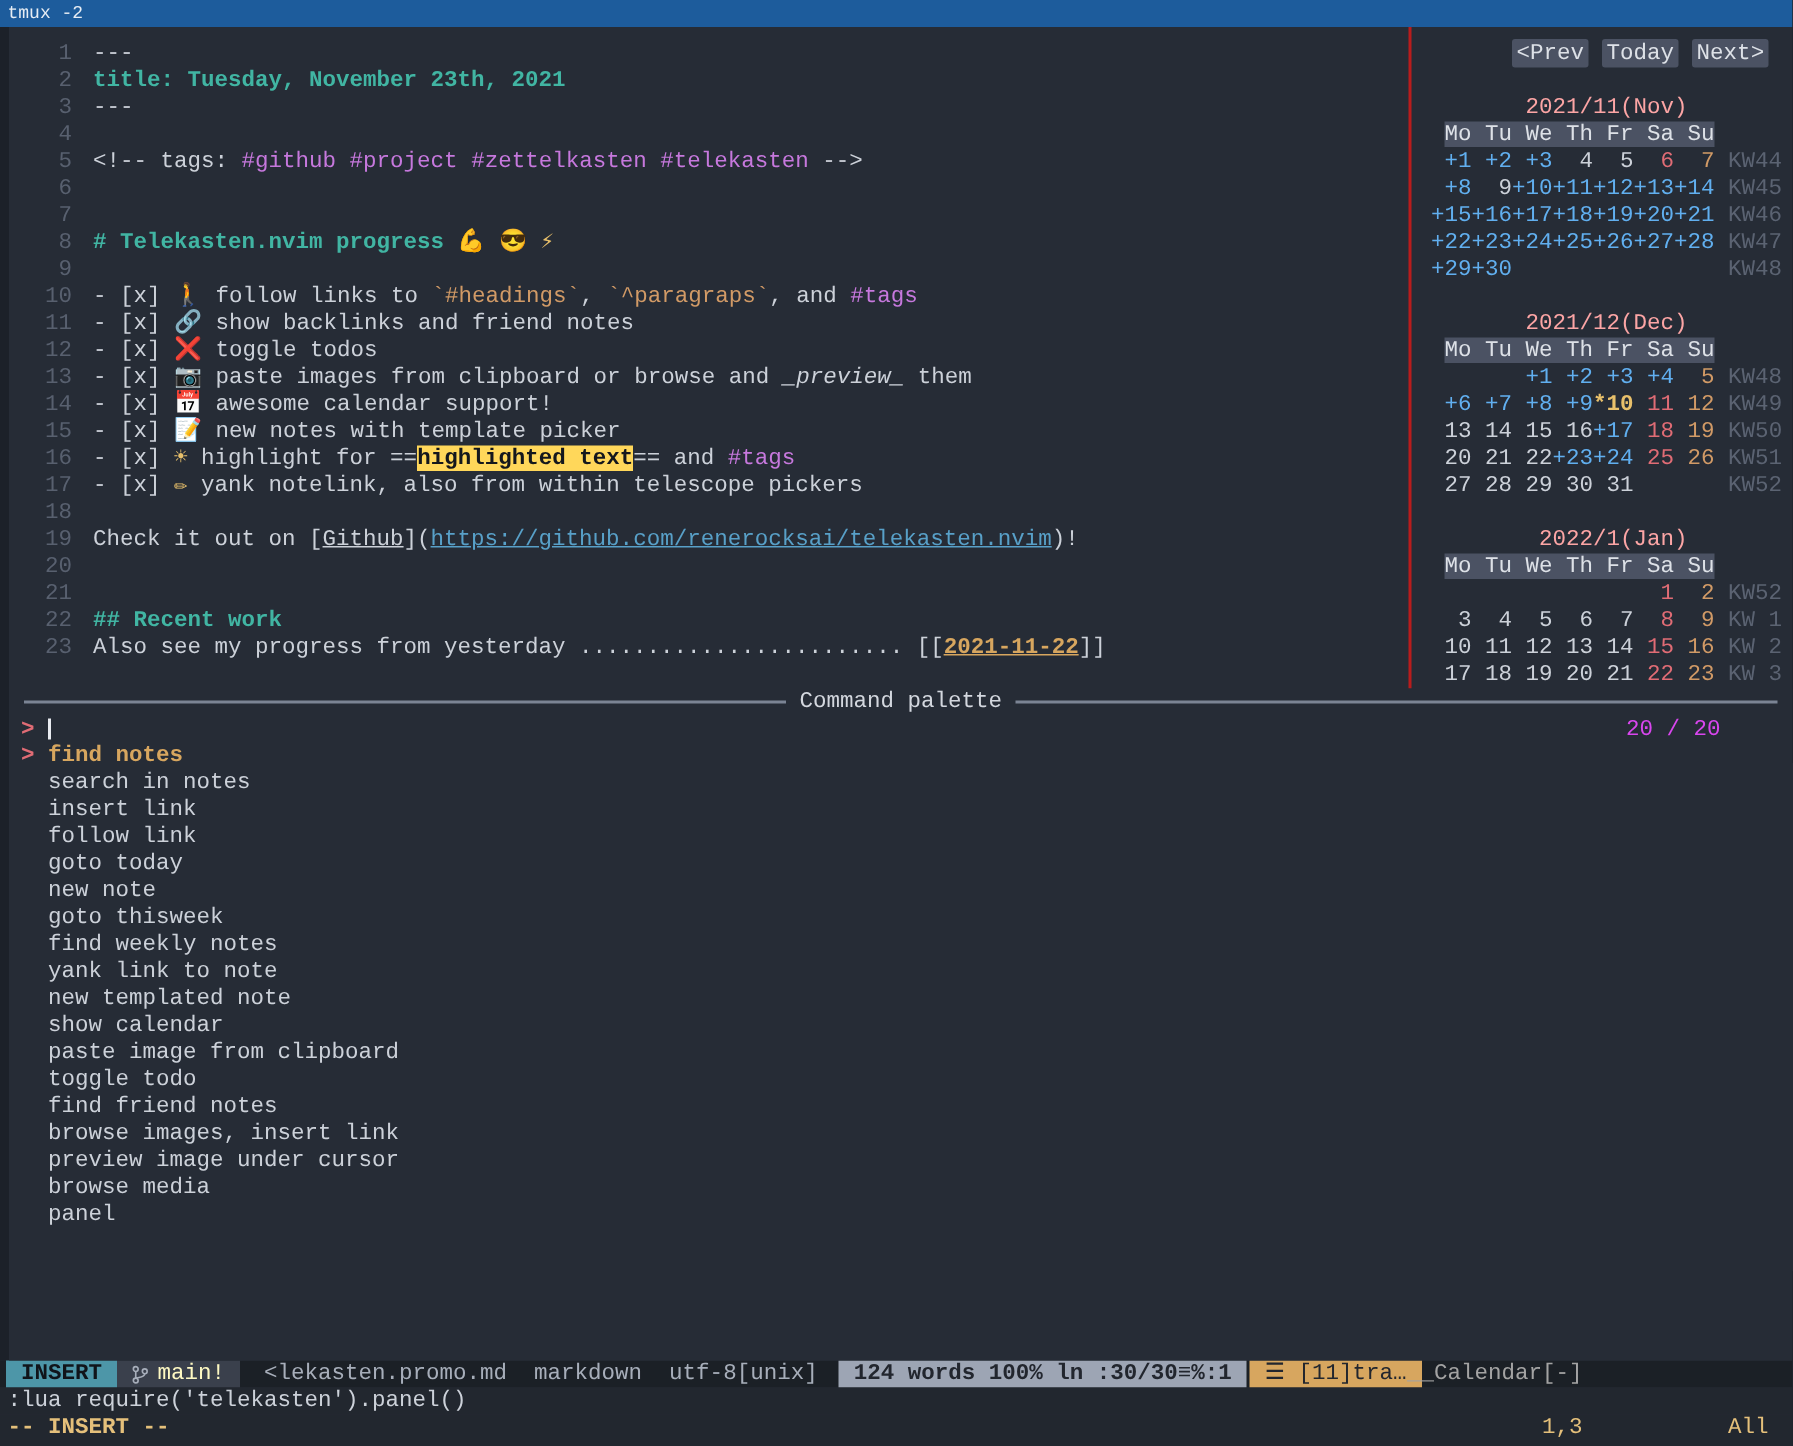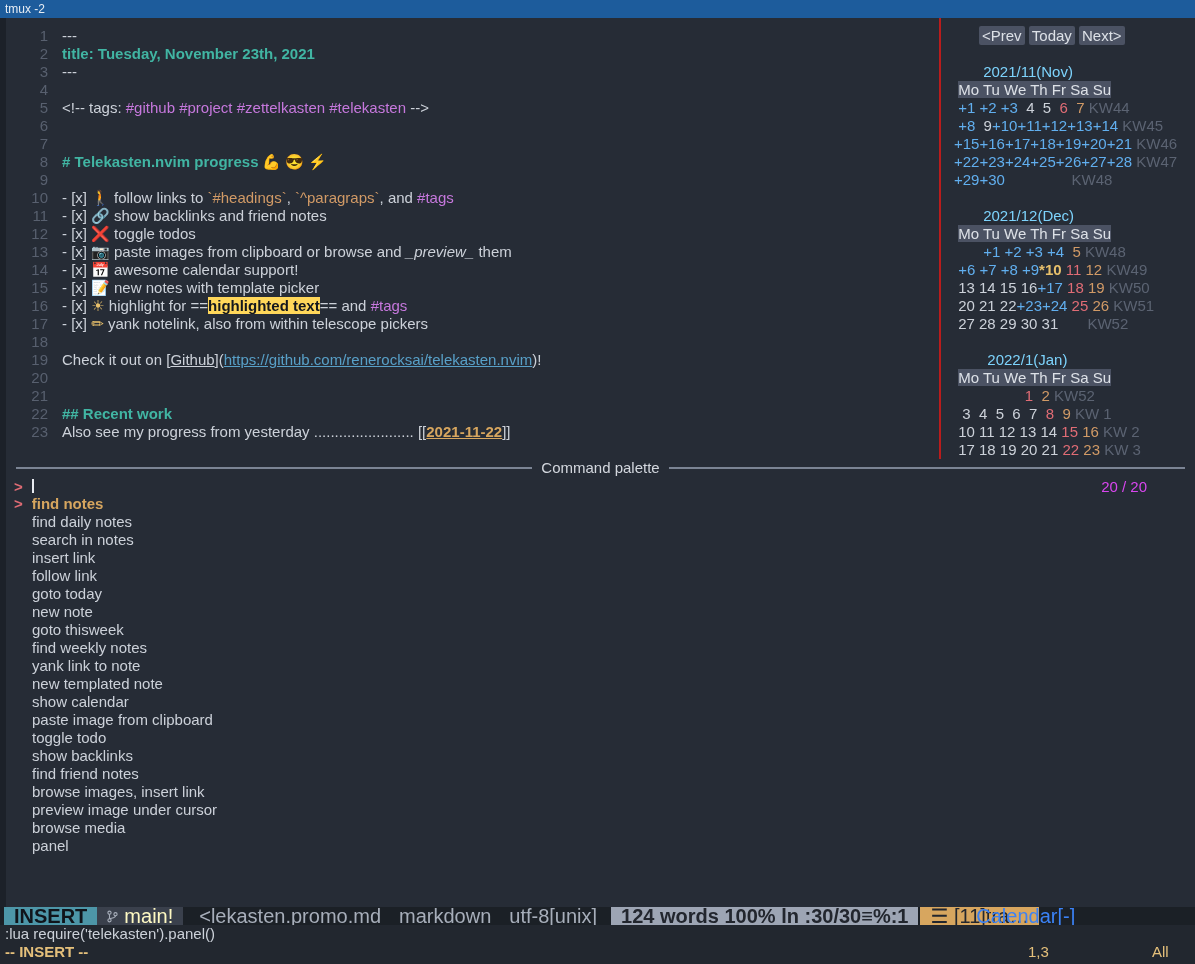--- a/index.html
+++ b/index.html
@@ -1,17 +1,17 @@
 <!DOCTYPE html>
 <html><head>
 <meta charset="utf-8">
 <style>
   body{margin:0;background:#10141a;}
   .screen{position:relative;width:1195px;height:964px;background:#262c36;overflow:hidden;
-          font-family:Liberation Sans, sans-serif;}
+          font-family:Liberation Mono, monospace;}
   
   .tmux-bar{position:absolute;top:0;left:0;right:0;height:18px;background:#1d5c9c;color:#e7edf4;
             font-size:12px;line-height:18px;padding-left:5px;box-sizing:border-box;}
   .left-strip{position:absolute;left:0;top:18px;width:6px;height:889px;background:#1c2129;}
   
   .editor{position:absolute;left:6px;top:18px;width:929px;height:441px;padding-top:9px;
           box-sizing:border-box;font-size:15px;color:#ccd1d9;overflow:hidden;}
   .line{height:18px;line-height:18px;white-space:pre;}
   .lnum{display:inline-block;width:42px;margin-right:14px;text-align:right;color:#58606f;}
   .s-t{color:#ccd1d9;}
@@ -26,48 +26,48 @@
   .s-emoji{color:#e8c06b;}
   
   .calendar{position:absolute;left:939px;top:18px;right:0;height:441px;padding-top:9px;padding-left:13px;
             box-sizing:border-box;font-size:15px;color:#ccd1d9;border-left:2px solid #b91c1c;overflow:hidden;}
   .c-p{color:#ccd1d9;}
   .c-b{color:#61afef;}
   .c-sa{color:#e06c75;}
   .c-su{color:#d19a66;}
   .c-td{color:#e8c06b;font-weight:bold;}
   .c-kw{color:#5b6372;}
-  .c-mt{color:#7dd3fc;}
+  .c-mt{color:#fca5a5;}
   .c-wh{background:#4b5263;color:#dde1e7;}
   .c-btn{background:#4b5263;color:#dde1e7;padding:1px 3px;border-radius:2px;}
   
   .palette{position:absolute;left:6px;right:0;top:459px;height:448px;background:#262c36;font-size:15px;z-index:2;}
   .divider{display:flex;align-items:center;height:18px;gap:9px;padding:0 10px;}
   .dline{flex:1;height:0;border-top:2px solid #7b8494;}
   .dlabel{color:#d3d7de;line-height:18px;}
   .prow{height:18px;display:flex;align-items:center;padding:0 48px 0 8px;}
   .pmark{color:#e06c75;font-weight:bold;}
   .cursor{width:2px;height:14px;background:#e8ebf0;margin-left:9px;}
   .spacer{flex:1;}
   .counter{color:#d946ef;margin-left:44px;}
   .sel{height:18px;line-height:18px;white-space:pre;padding-left:8px;}
   .smark{color:#e06c75;font-weight:bold;}
   .slabel{color:#d7a65f;font-weight:bold;margin-left:9px;}
   .pitem{height:18px;line-height:18px;padding-left:26px;color:#ccd1d9;white-space:pre;}
   
   .statusline{position:absolute;left:0;top:907px;right:0;height:18px;background:#1b2026;display:flex;
-              align-items:flex-end;font-size:20px;line-height:18px;}
+              align-items:flex-end;font-size:15px;line-height:18px;}
   .seg{padding:0 10px;white-space:pre;}
   .mode{background:#4d96a8;color:#10141a;font-weight:bold;margin-left:4px;}
   .branch{background:#3a404c;color:#fef9c3;display:flex;align-items:center;gap:6px;}
   .plain{color:#a7aeba;margin-left:18px;white-space:pre;}
   .fname{margin-left:16px;}
   .stats{background:#9da5b4;color:#22262e;font-weight:bold;margin-left:14px;}
   .trouble{background:#d7a65f;color:#22262e;margin-left:2px;}
-  .calstatus{position:absolute;left:938px;top:0;color:#3b82f6;line-height:18px;margin-left:16px;}
+  .calstatus{position:absolute;left:938px;top:0;color:#a3a3a3;line-height:18px;}
   .fill{flex:1;}
   
   .cmdline{position:absolute;left:0;top:925px;right:0;height:18px;line-height:18px;font-size:15px;
            color:#ccd1d9;padding-left:5px;background:#22272f;white-space:pre;}
   .ruler{position:absolute;left:0;top:943px;right:0;height:21px;line-height:18px;font-size:15px;
          background:#22272f;color:#e5c07b;}
   .rmode{position:absolute;left:5px;font-weight:bold;}
   .rpos{position:absolute;left:1028px;}
   .rscroll{position:absolute;left:1152px;}
 </style>
@@ -142,34 +142,32 @@
       <div class="dline"></div>
     </div>
     <div class="prow">
       <span class="pmark">&gt;</span>
       <span class="cursor"></span>
       <span class="spacer"></span>
       <span class="counter">20 / 20</span>
     </div>
     <div class="sel"><span class="smark">&gt;</span><span class="slabel">find notes</span></div>
     <div>
-        <div class="pitem">find daily notes</div>
         <div class="pitem">search in notes</div>
         <div class="pitem">insert link</div>
         <div class="pitem">follow link</div>
         <div class="pitem">goto today</div>
         <div class="pitem">new note</div>
         <div class="pitem">goto thisweek</div>
         <div class="pitem">find weekly notes</div>
         <div class="pitem">yank link to note</div>
         <div class="pitem">new templated note</div>
         <div class="pitem">show calendar</div>
         <div class="pitem">paste image from clipboard</div>
         <div class="pitem">toggle todo</div>
-        <div class="pitem">show backlinks</div>
         <div class="pitem">find friend notes</div>
         <div class="pitem">browse images, insert link</div>
         <div class="pitem">preview image under cursor</div>
         <div class="pitem">browse media</div>
         <div class="pitem">panel</div>
       </div>
   </div>
 
   <div class="statusline">
     <span class="seg mode">INSERT</span>

